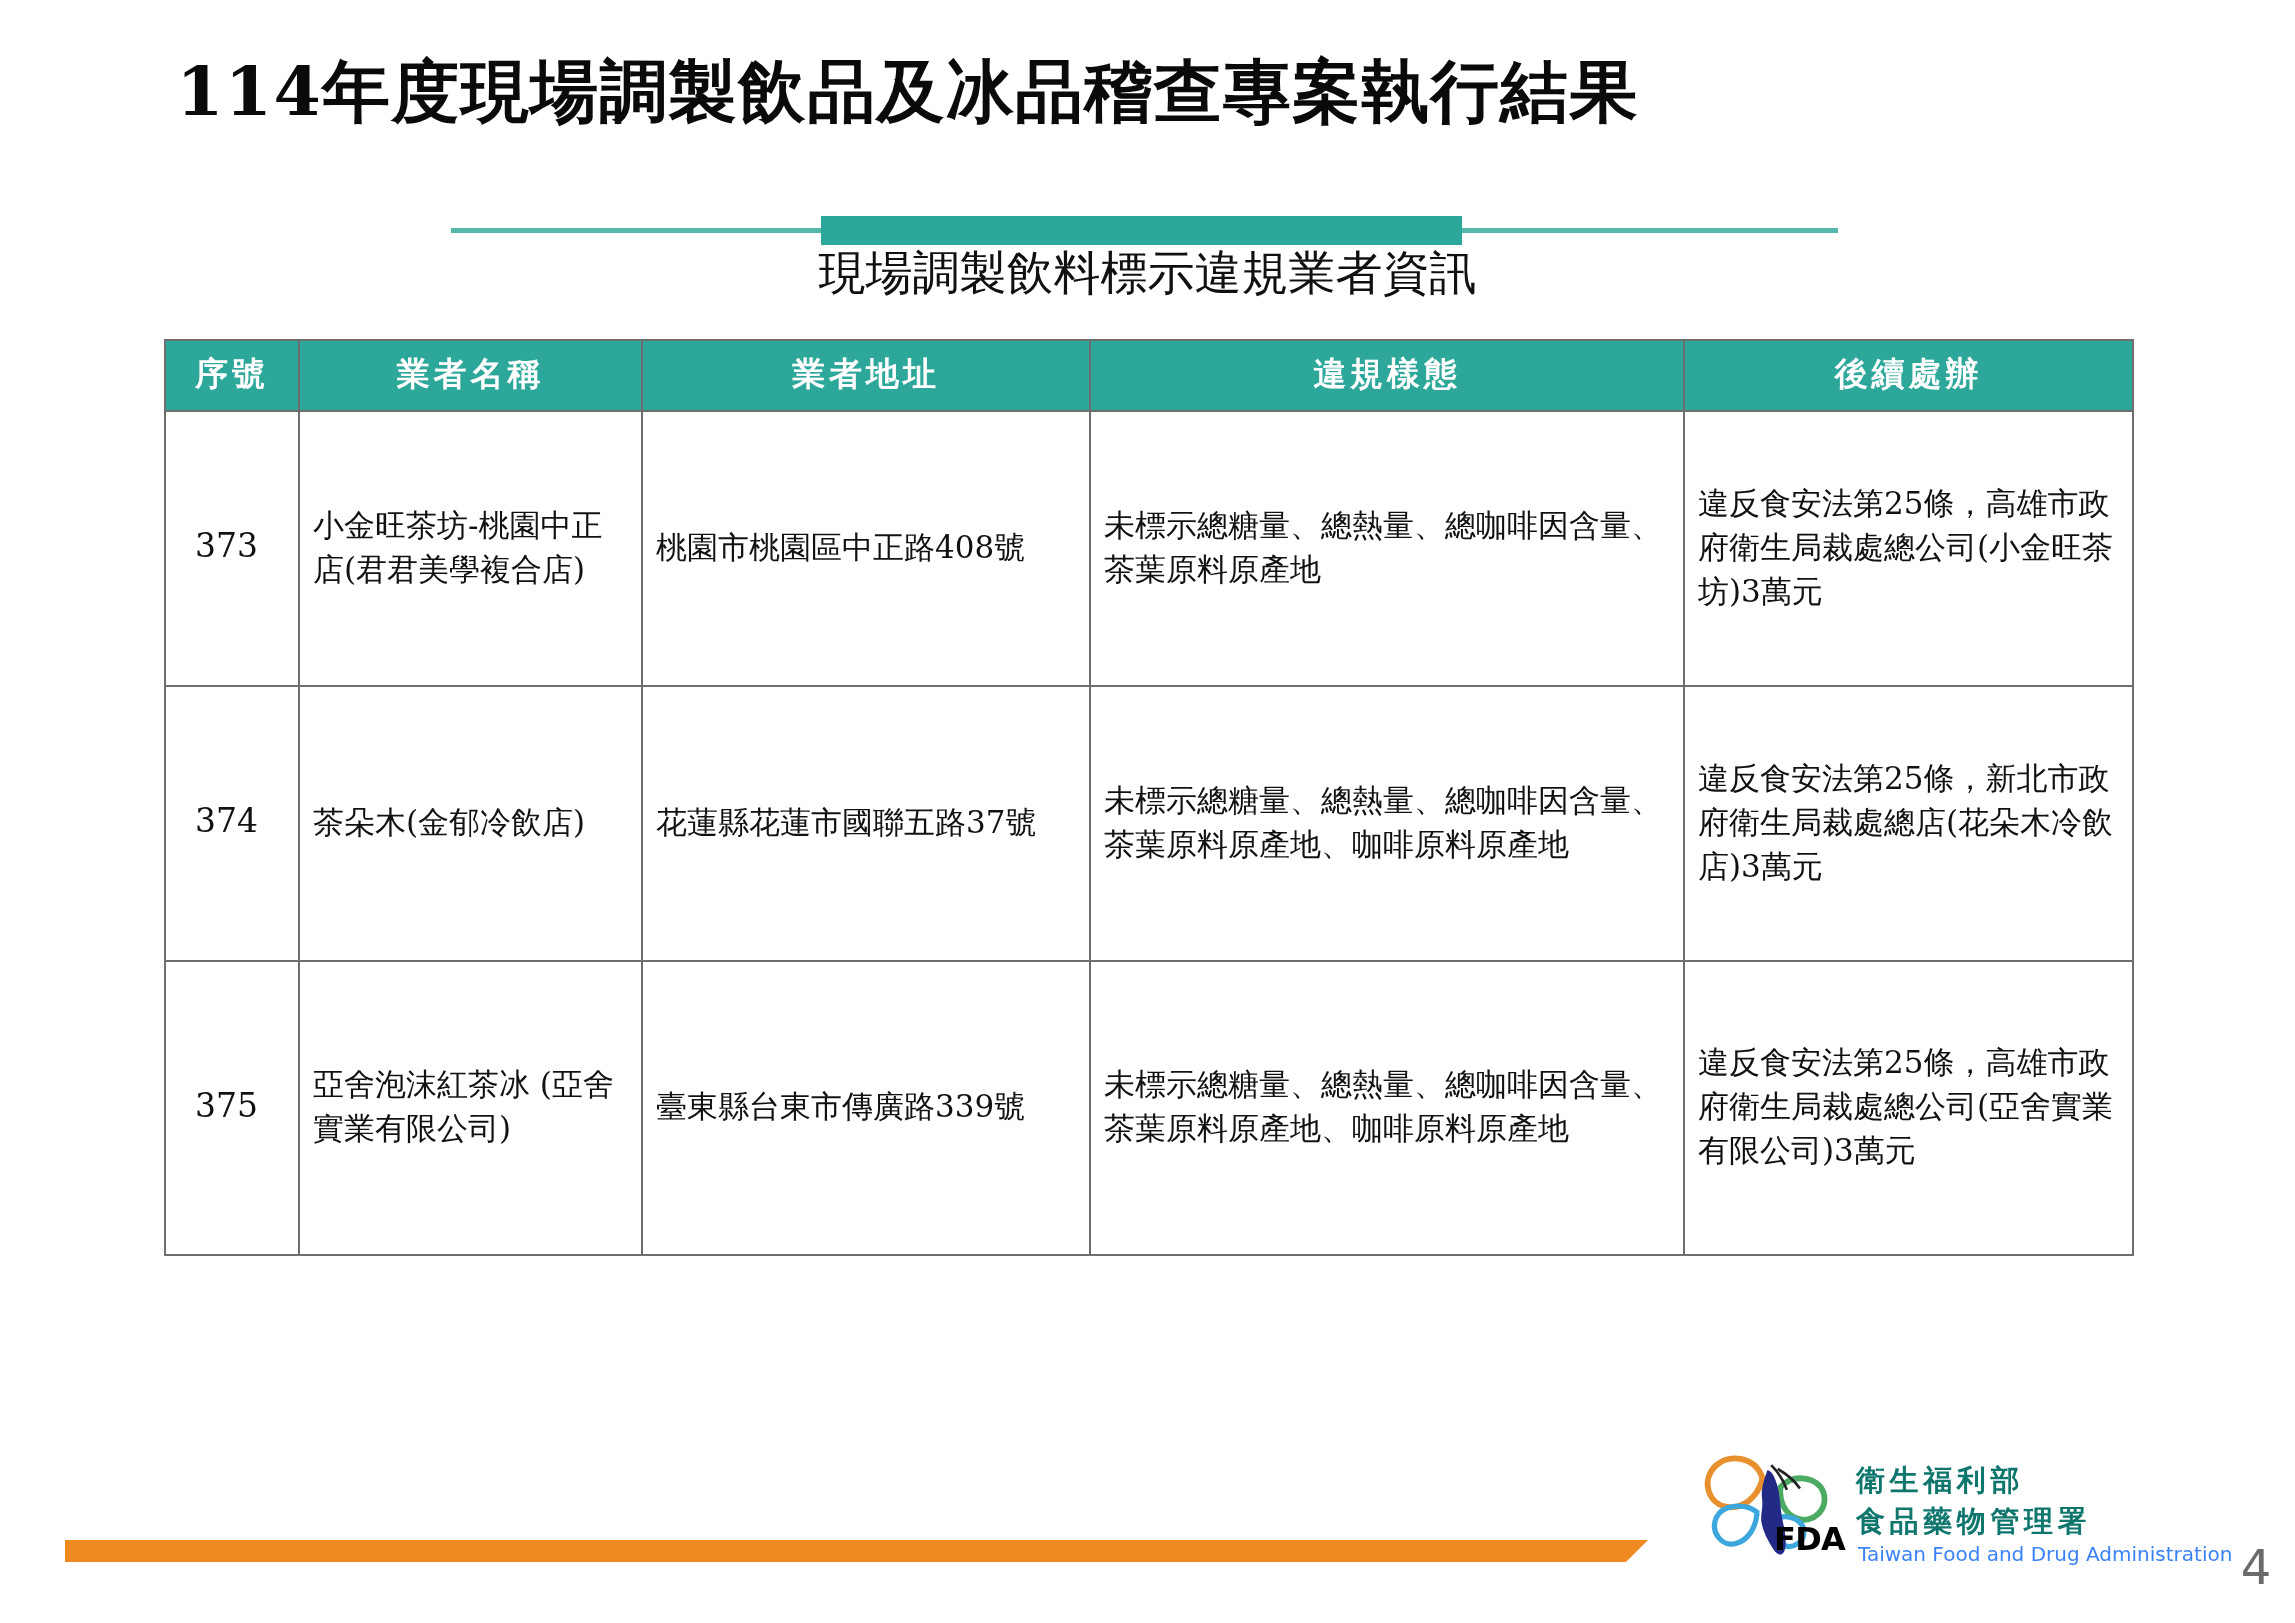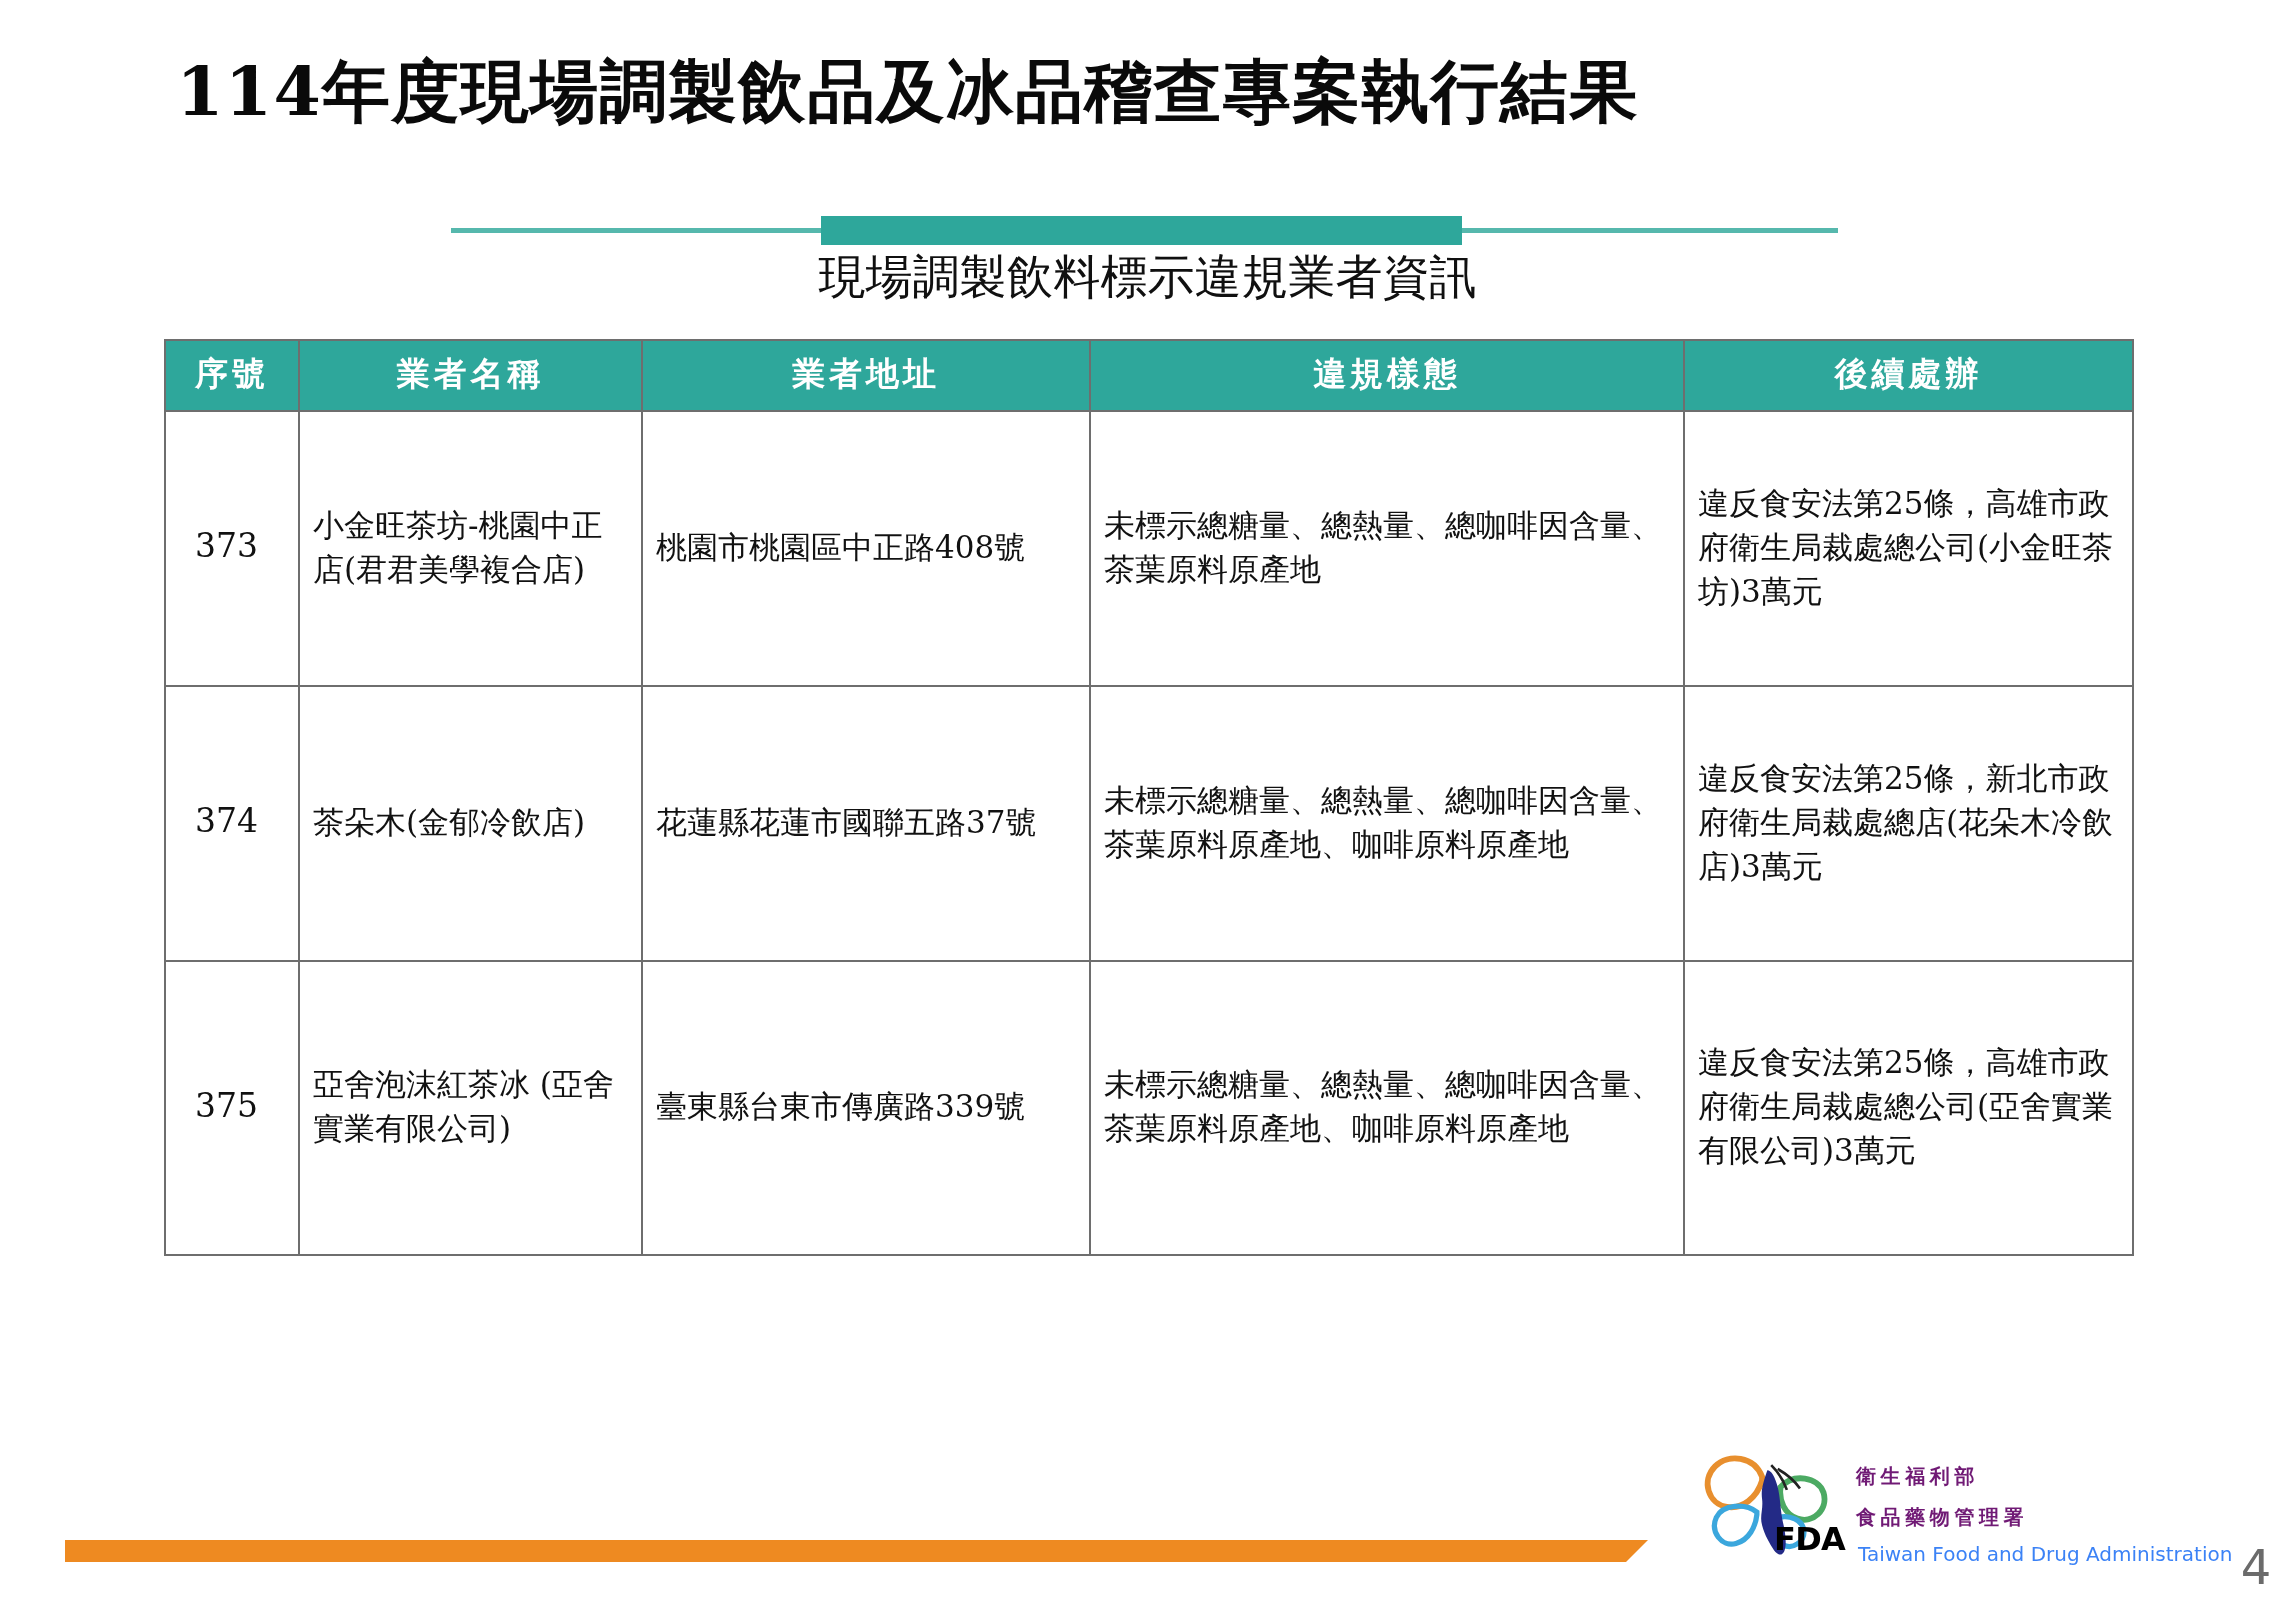--- a/index.html
+++ b/index.html
@@ -56,21 +56,21 @@
     background: #2ea79b;
   }
 
   
   #subtitle {
     position: absolute;
     top: 249px;
     left: 0;
     width: 2295px;
     text-align: center;
-    font-family: Liberation Sans, sans-serif;
+    font-family: Liberation Mono, monospace;
     font-size: 47px;
     line-height: 1.2;
     color: #101010;
     white-space: nowrap;
   }
 
   
   #violation-table {
     position: absolute;
     top: 339px;
@@ -152,24 +152,24 @@
     line-height: 1;
     color: #000000;
     letter-spacing: -0.7px;
   }
   #fda-logo .cn-line1,
   #fda-logo .cn-line2 {
     position: absolute;
     left: 162px;
     font-family: "DejaVu Sans", "Liberation Sans", sans-serif;
     font-weight: bold;
-    font-size: 20px;
+    font-size: 29px;
     line-height: 1;
     letter-spacing: 4.6px;
-    color: #701a75;
+    color: #0f766e;
     white-space: nowrap;
   }
   #fda-logo .cn-line1 { top: 14.4px; }
   #fda-logo .cn-line2 { top: 55px; }
   #fda-logo .en-line {
     position: absolute;
     left: 164px;
     top: 92px;
     font-family: "DejaVu Sans", "Liberation Sans", sans-serif;
     font-size: 20px;

